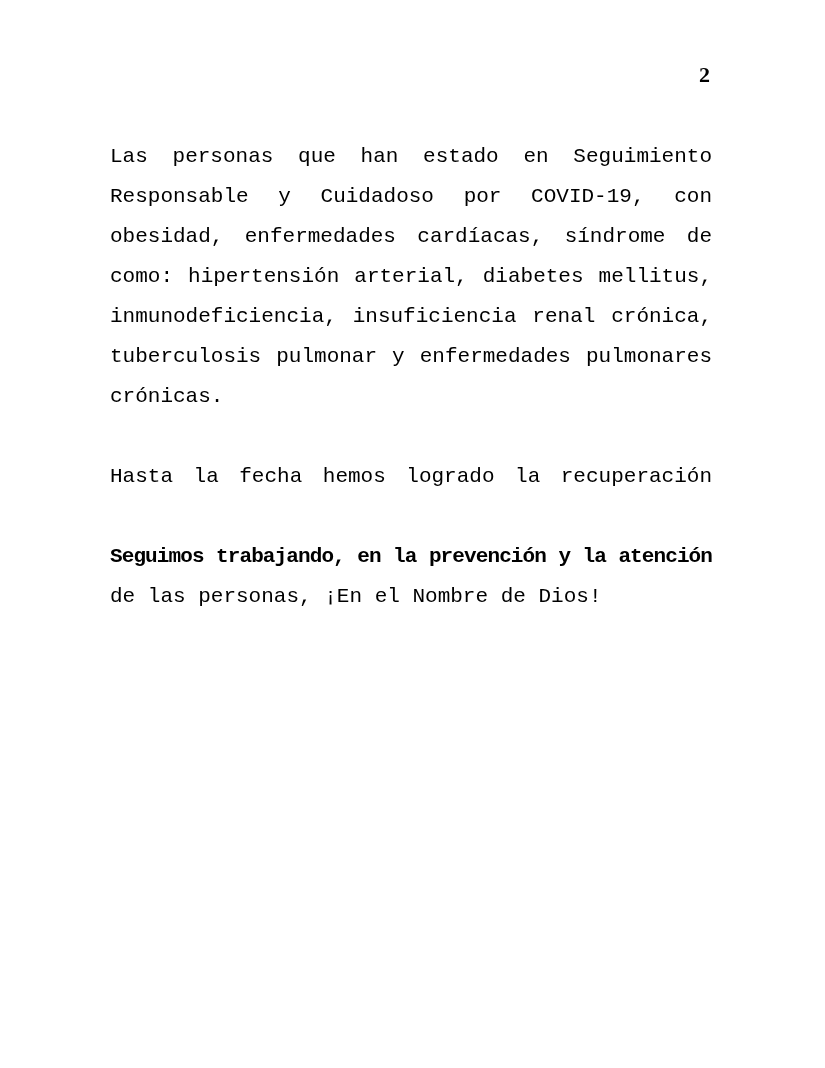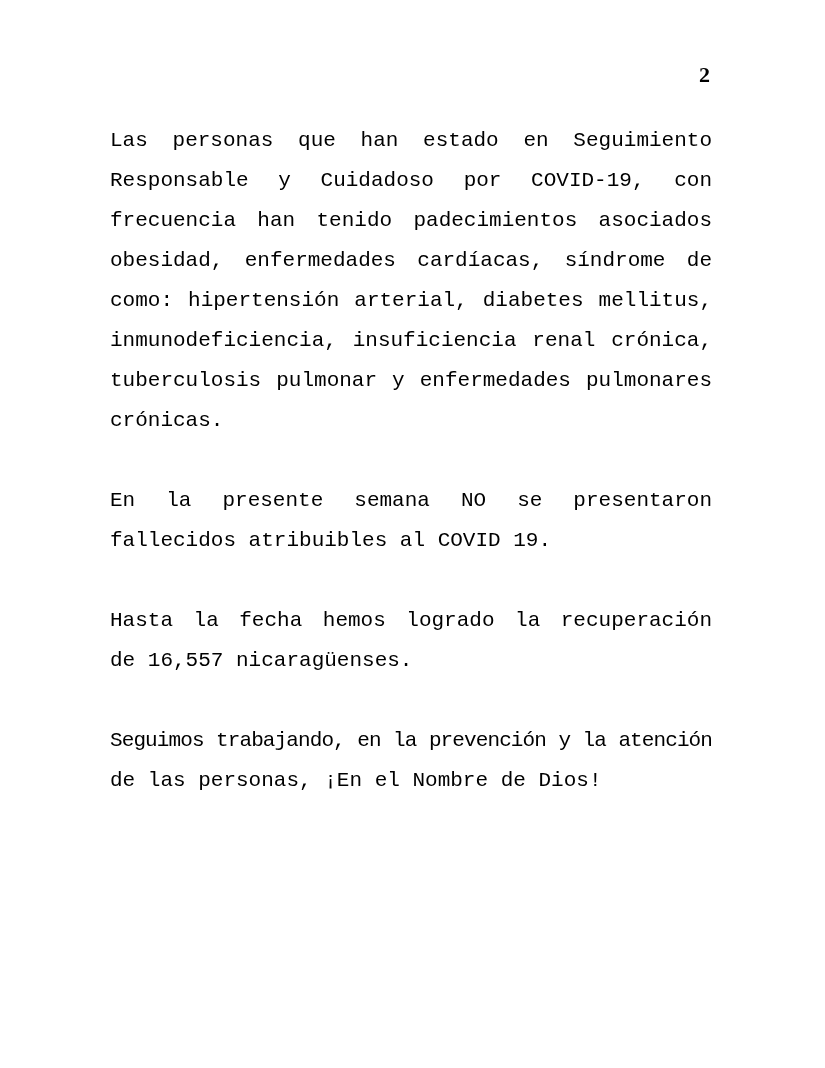--- a/index.html
+++ b/index.html
@@ -21,70 +21,65 @@
     top: 62px;
     right: 115px;
     font-family: "Liberation Serif", "DejaVu Serif", serif;
     font-weight: 700;
     font-size: 22px;
     line-height: 26px;
   }
   .content {
     position: absolute;
     left: 110px;
-    top: 121px;
+    top: 137px;
     width: 602px;
   }
   .paragraph {
     margin: 0 0 40px 0;
   }
   .line {
     font-size: 21px;
     line-height: 40px;
     height: 40px;
     text-align: justify;
     text-align-last: justify;
     white-space: normal;
   }
   .line.last {
     text-align: center;
     text-align-last: left;
   }
   .line.condensed {
     letter-spacing: -0.9px;
+    font-weight: bold;
   }
 </style>
 </head>
 <body>
 
 <div class="page">
 
   <div class="page-number">2</div>
 
   <div class="content">
 
     <div class="paragraph">
       <div class="line">Las personas que han estado en Seguimiento</div>
       <div class="line">Responsable y Cuidadoso por COVID-19, con</div>
-      <div class="line">frecuencia han tenido padecimientos asociados</div>
       <div class="line">obesidad, enfermedades cardíacas, síndrome de</div>
       <div class="line">como: hipertensión arterial, diabetes mellitus,</div>
       <div class="line">inmunodeficiencia, insuficiencia renal crónica,</div>
       <div class="line">tuberculosis pulmonar y enfermedades pulmonares</div>
       <div class="line last">crónicas.</div>
     </div>
 
-    <div class="paragraph">
-      <div class="line">En la presente semana NO se presentaron</div>
-      <div class="line last">fallecidos atribuibles al COVID 19.</div>
-    </div>
 
     <div class="paragraph">
       <div class="line">Hasta la fecha hemos logrado la recuperación</div>
-      <div class="line last">de 16,557 nicaragüenses.</div>
     </div>
 
     <div class="paragraph">
       <div class="line condensed">Seguimos trabajando, en la prevención y la atención</div>
       <div class="line last">de las personas, ¡En el Nombre de Dios!</div>
     </div>
 
   </div>
 </div>
 

